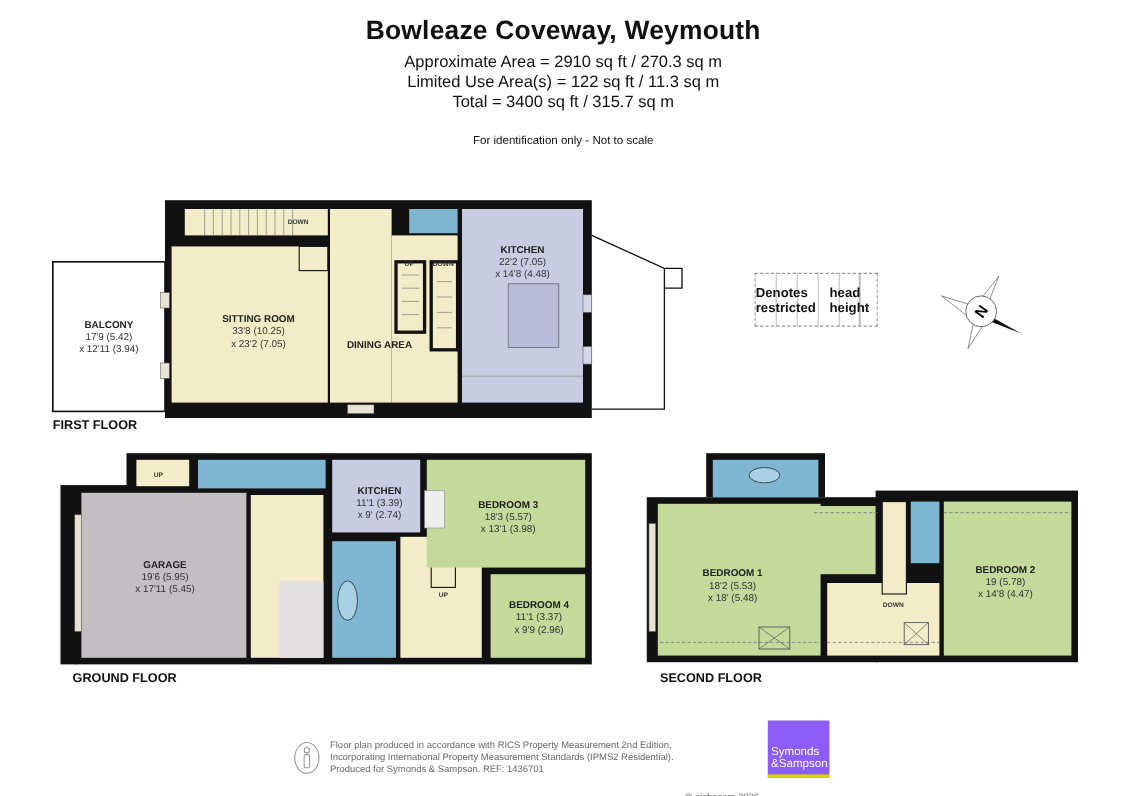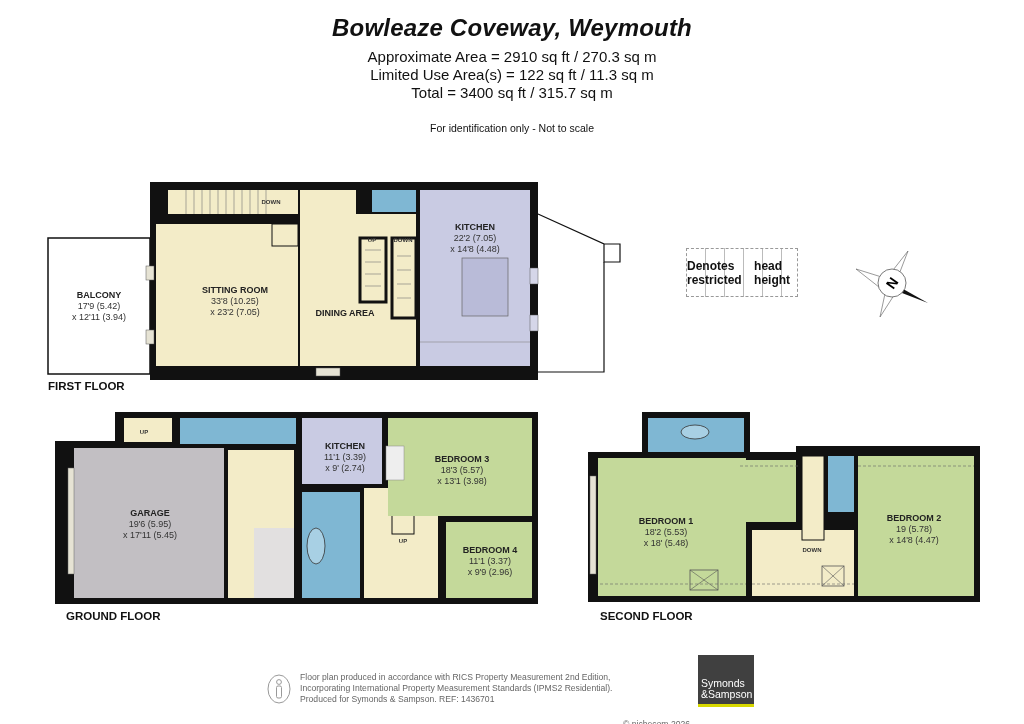--- a/index.html
+++ b/index.html
@@ -1,32 +1,32 @@
 <!DOCTYPE html>
 <html><head>
 <meta charset="utf-8">
 <style>
   html, body { margin:0; padding:0; background:#ffffff; }
   body { width:1024px; height:724px; position:relative; overflow:hidden; font-family:"Liberation Sans", sans-serif; color:#111; }
   .hdr { position:absolute; left:0; width:1024px; text-align:center; }
-  #title { top:14px; font-size:24px; font-weight:bold; letter-spacing:0.2px;font-style:italic; }
+  #title { top:14px; font-size:24px; font-weight:bold; letter-spacing:0.2px; }
   .area-line { font-size:15px; line-height:18px; }
   #areas { top:48px;text-align:center; }
   #note { top:122px; font-size:10.5px; }
   svg.plan { position:absolute; left:0; top:0; }
   .rl { font-family:"Liberation Sans", sans-serif; font-weight:bold; font-size:9px; fill:#222; text-anchor:middle; }
   .rd { font-family:"Liberation Sans", sans-serif; font-size:9px; fill:#333; text-anchor:middle; }
   .fl { font-family:"Liberation Sans", sans-serif; font-weight:bold; font-size:11.5px; fill:#111; }
   .sm { font-family:"Liberation Sans", sans-serif; font-weight:bold; font-size:6px; fill:#333; text-anchor:middle; }
   .legend-box { position:absolute; left:686px; top:248px; width:110px; height:47px; border:1px dashed #999;
     background-image: repeating-linear-gradient(90deg, transparent 0 18px, #bbb 18px 19px);
     display:flex; flex-direction:row; justify-content:center; align-items:center; font-weight:bold; font-size:12px; line-height:14px; }
   .footer { position:absolute; left:300px; top:672px; font-size:8.6px; line-height:11px; color:#666; }
   .foot-icon { position:absolute; left:267px; top:674px; width:24px; height:30px; }
-  .brand { position:absolute; left:698px; top:655px; width:56px; height:52px; background:#404040; border-bottom:3px solid #d8d800; color:#fff; font-size:10.5px; line-height:11px; padding:0 0 0 3px; box-sizing:border-box; display:flex; flex-direction:column; justify-content:flex-end; padding-bottom:4px; }
+  .brand { position:absolute; left:698px; top:655px; width:56px; height:52px; background:#8b5cf6; border-bottom:3px solid #d8d800; color:#fff; font-size:10.5px; line-height:11px; padding:0 0 0 3px; box-sizing:border-box; display:flex; flex-direction:column; justify-content:flex-end; padding-bottom:4px; }
   .copy { position:absolute; left:623px; top:683px; font-size:8.6px; color:#666;margin-top:36px; }
 </style>
 </head>
 <body>
 
 <div class="hdr" id="title">Bowleaze Coveway, Weymouth</div>
 <div class="hdr" id="areas">
   <div class="area-line">Approximate Area = 2910 sq ft / 270.3 sq m</div>
   <div class="area-line">Limited Use Area(s) = 122 sq ft / 11.3 sq m</div>
   <div class="area-line">Total = 3400 sq ft / 315.7 sq m</div>

